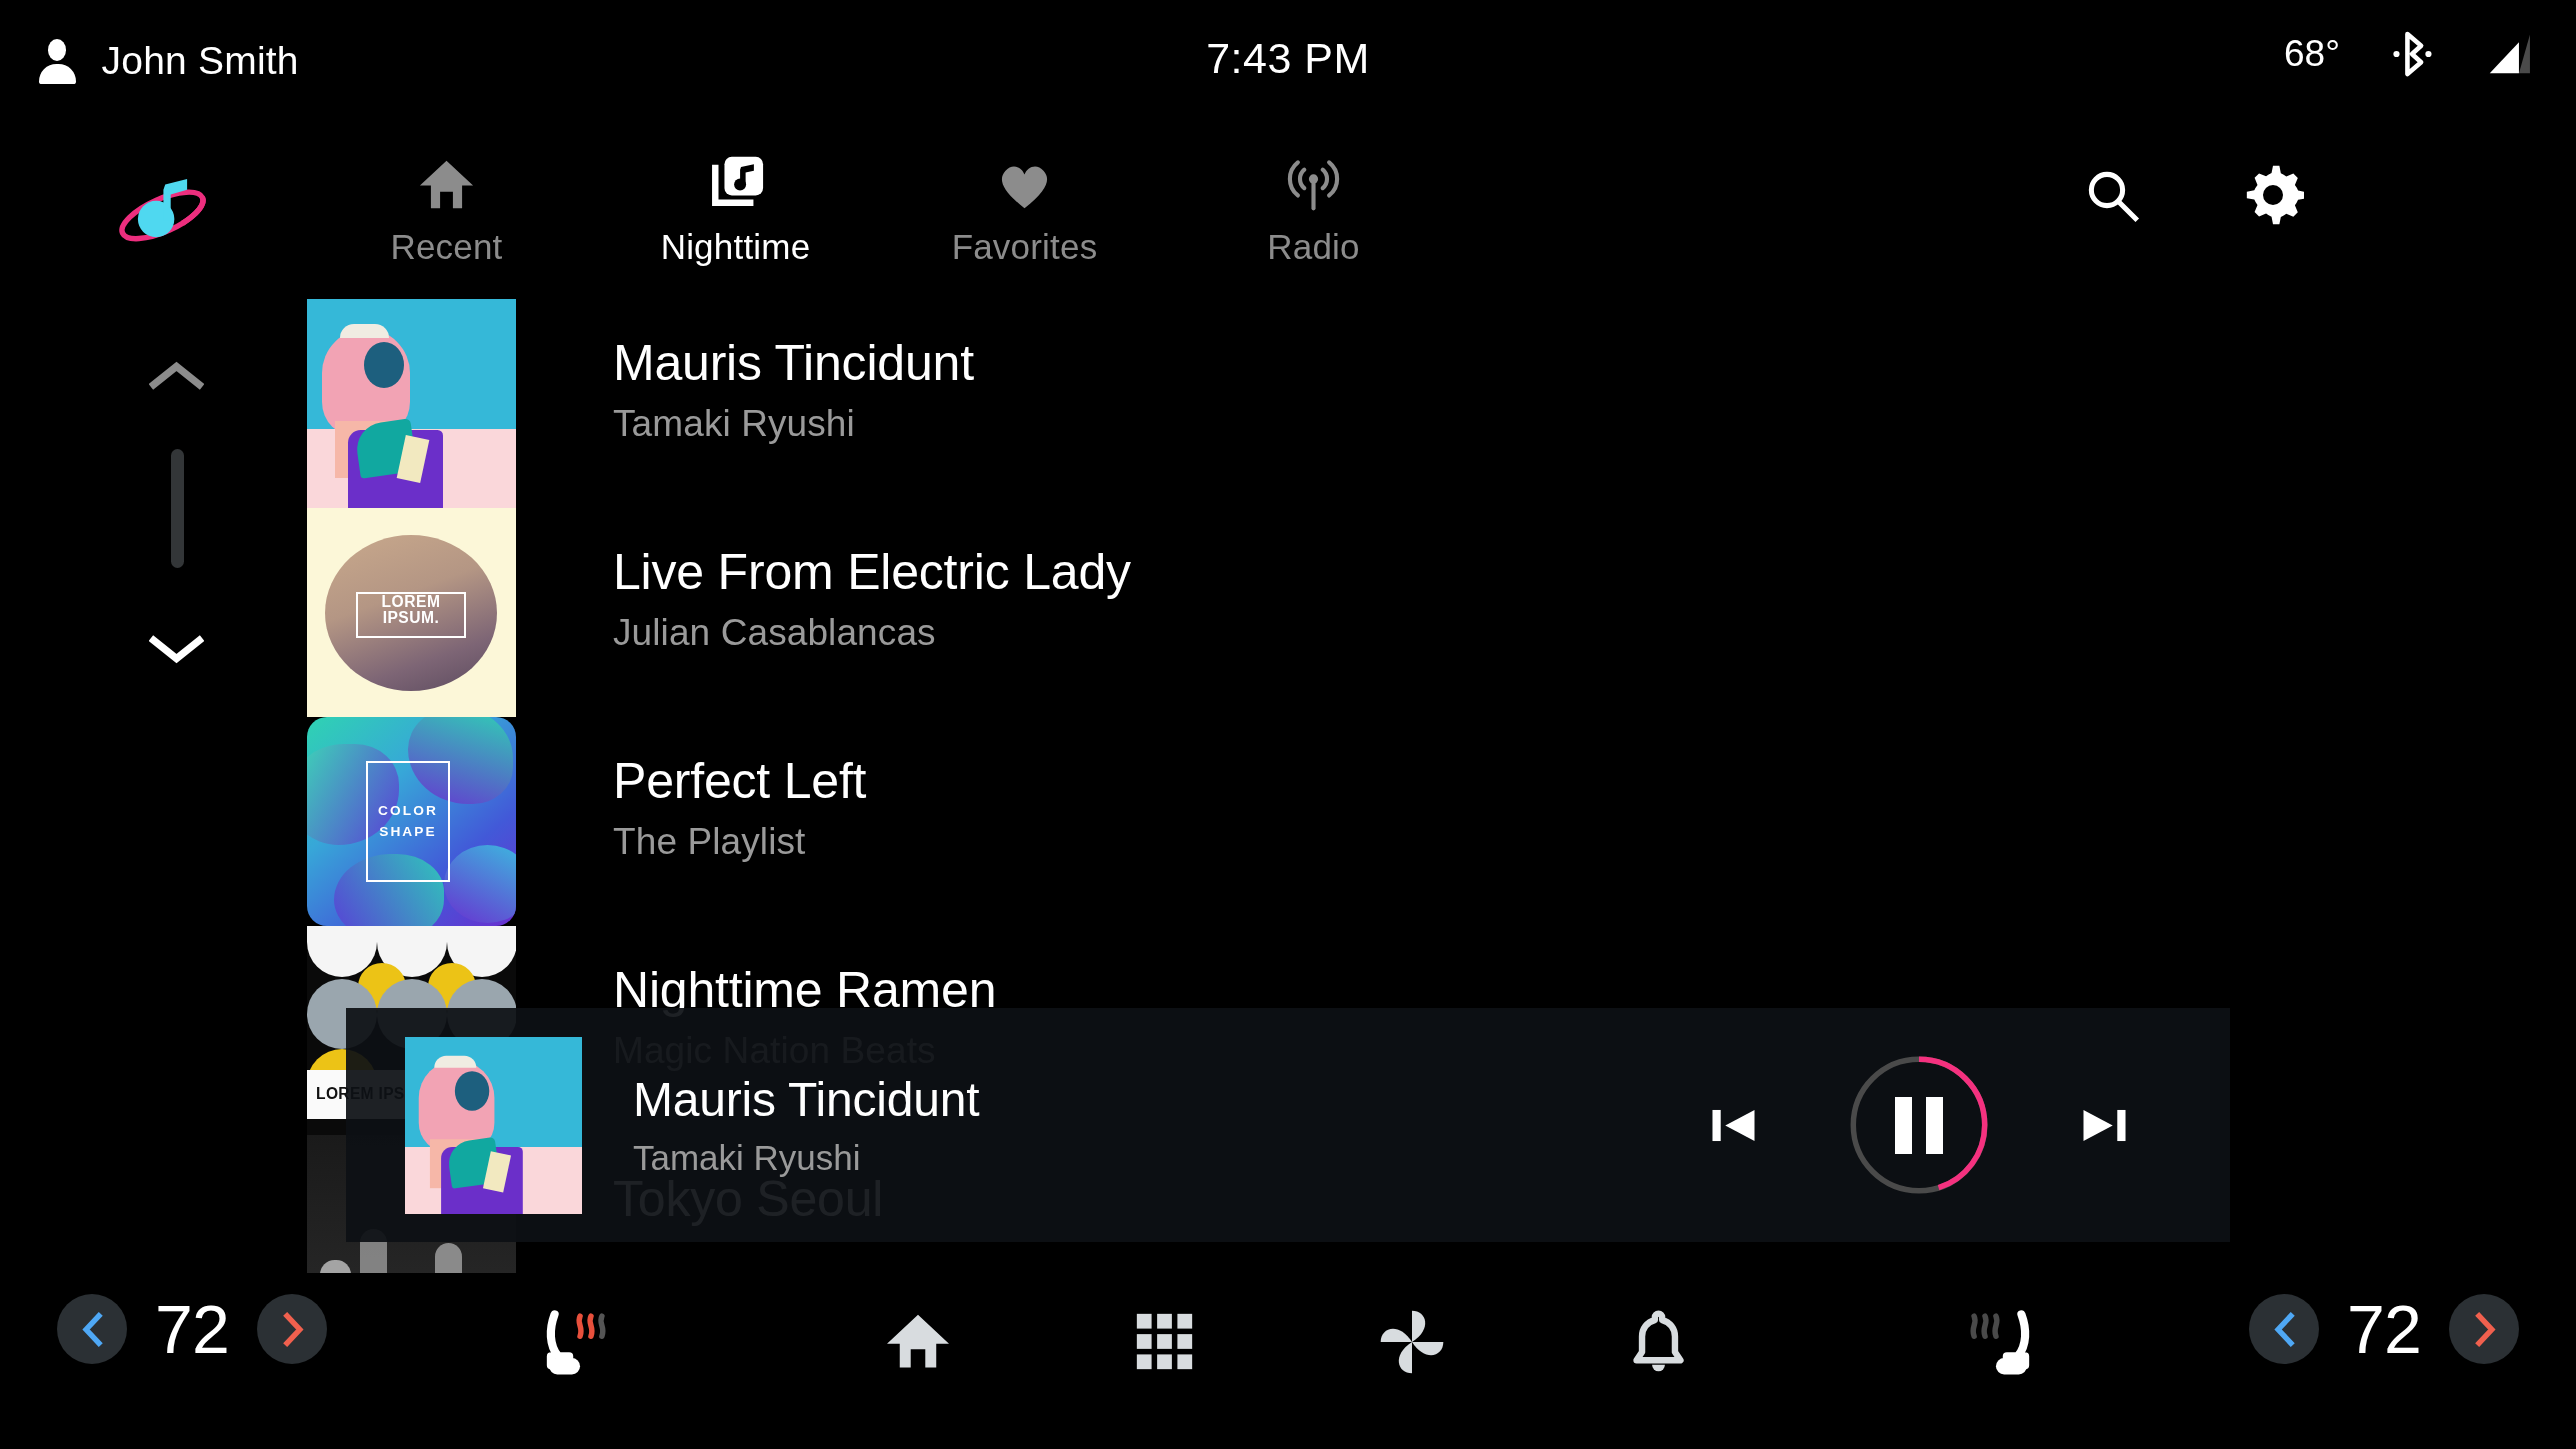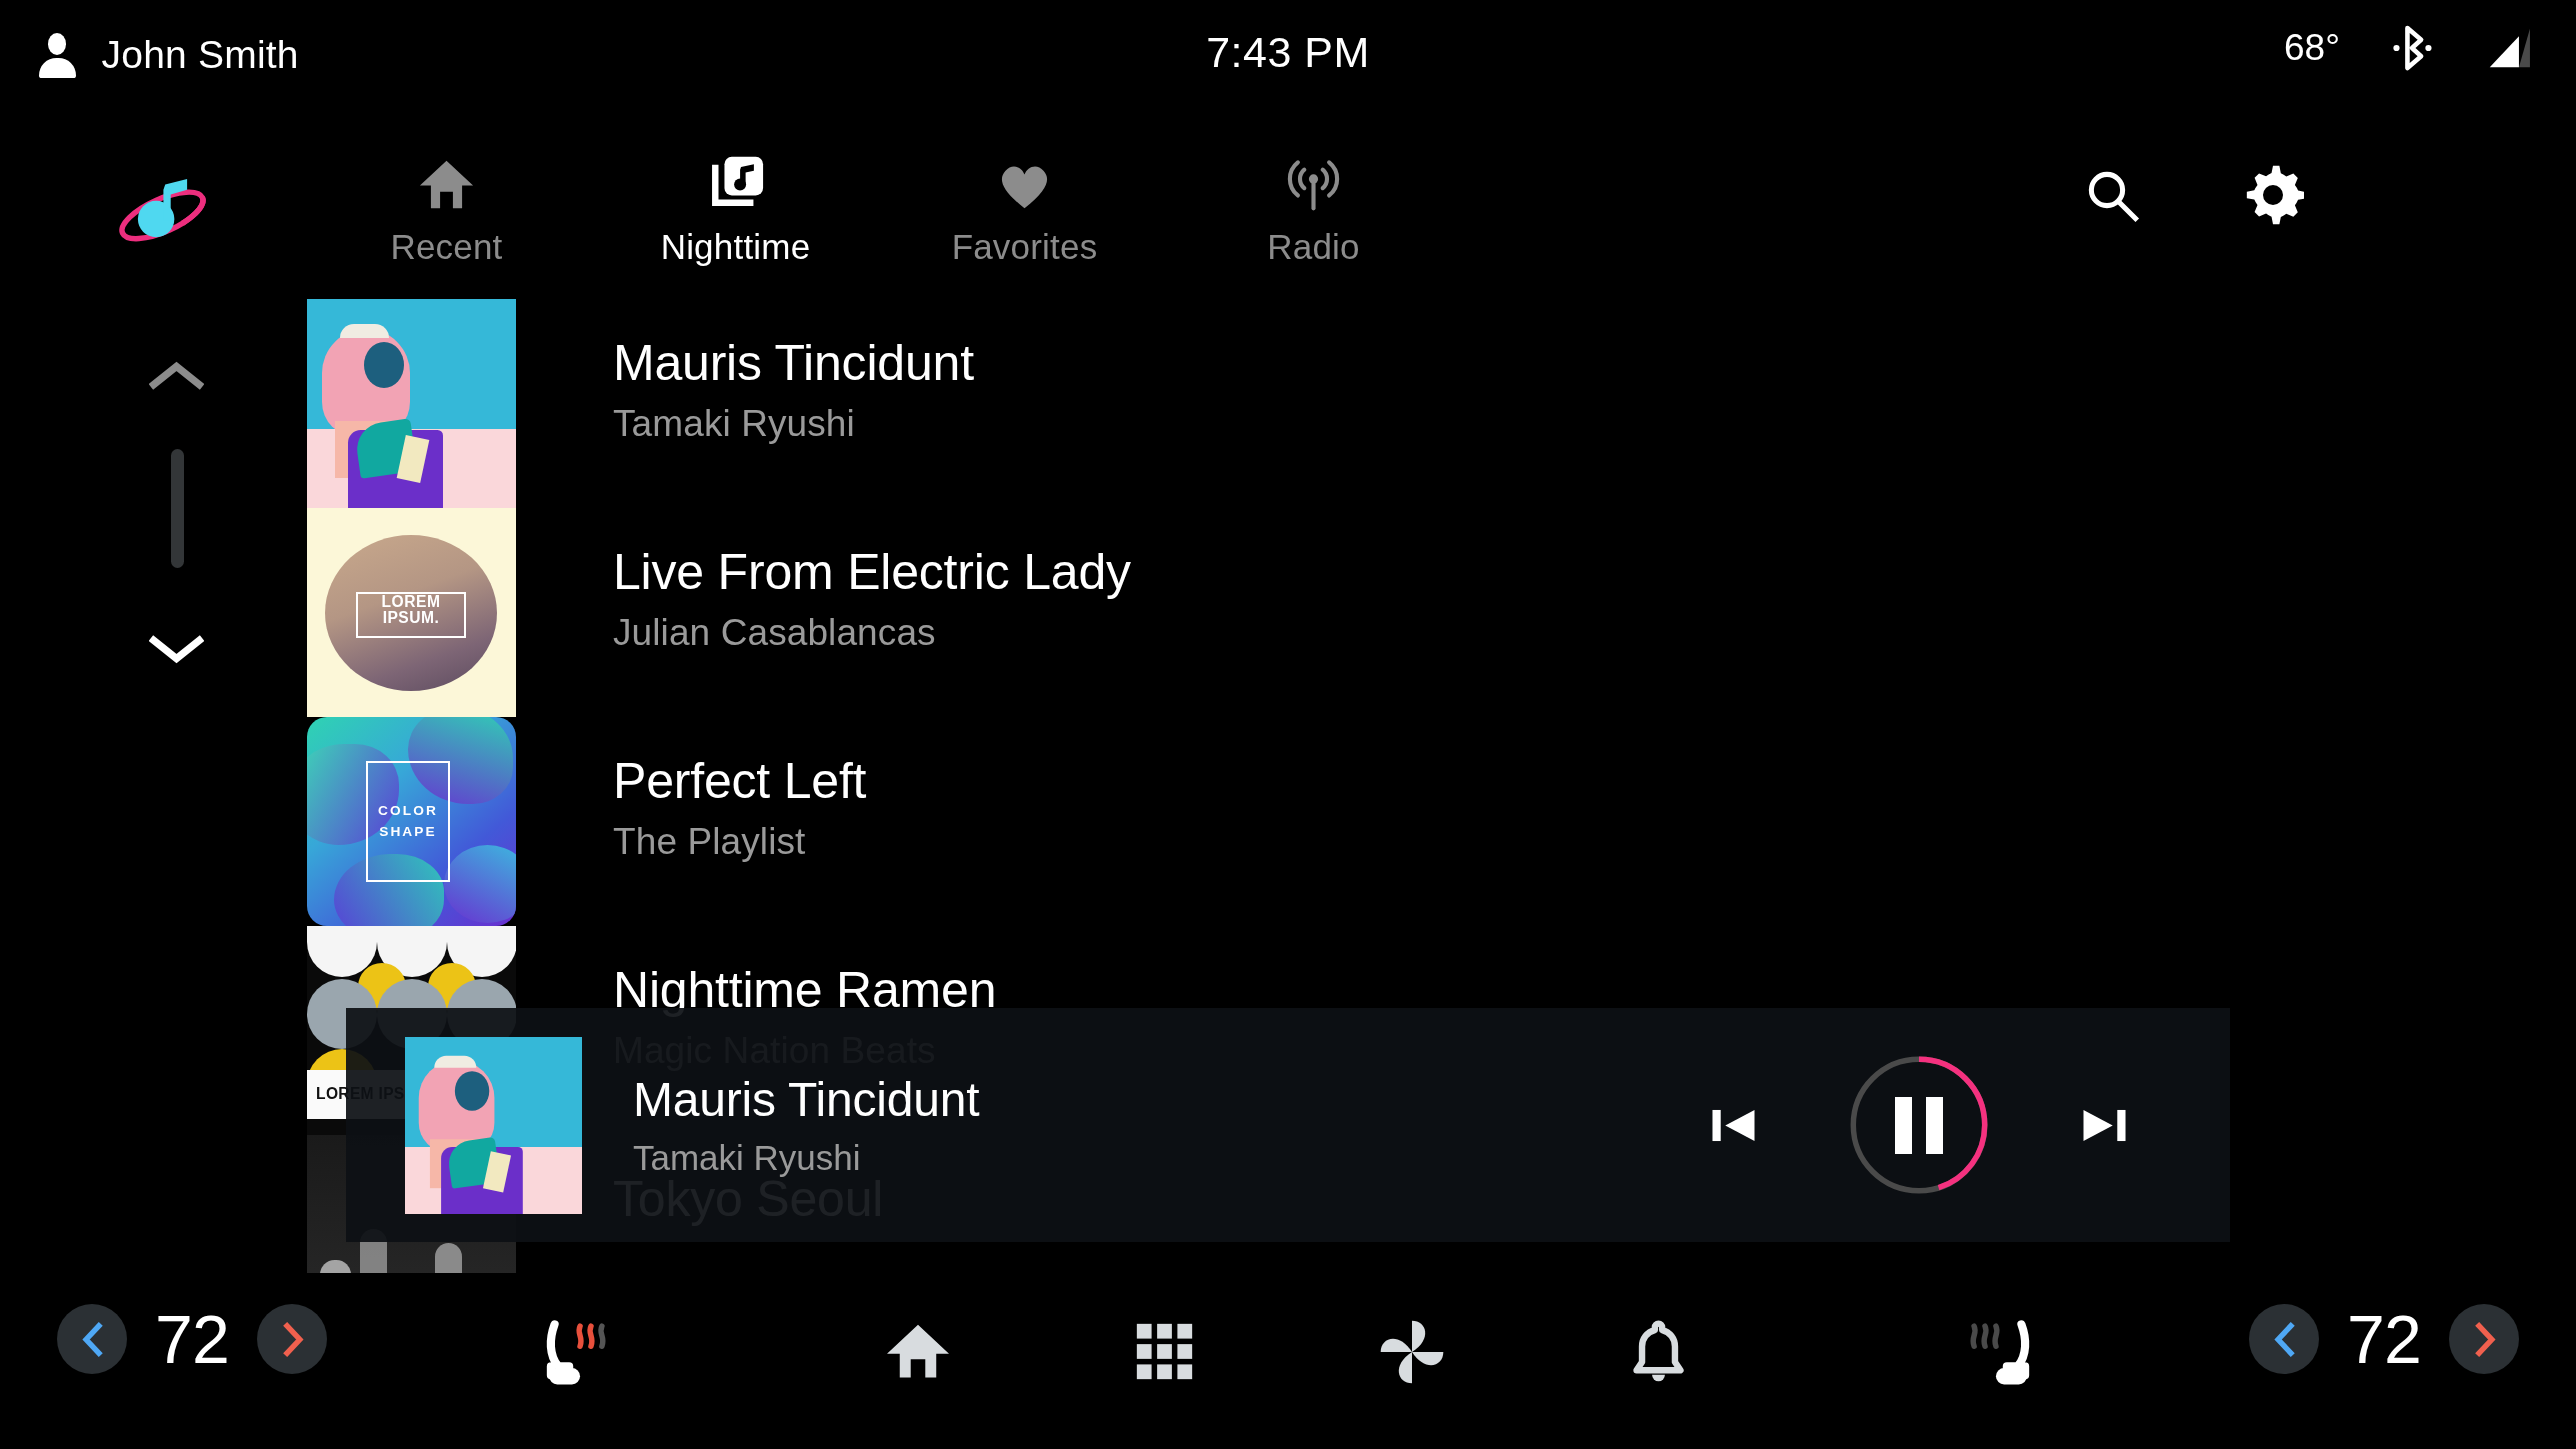--- a/index.html
+++ b/index.html
@@ -4,21 +4,21 @@
 <style>
   * { margin:0; padding:0; box-sizing:border-box; }
   html,body{ background:#000; }
   body{
     width:2576px; height:1449px; position:relative; overflow:hidden;
     font-family:"Liberation Sans", sans-serif; color:#fff;
     -webkit-font-smoothing:antialiased;
   }
 
   
-  .statusbar{ position:absolute; left:0; top:6px; width:2576px; height:126px; }
+  .statusbar{ position:absolute; left:0; top:12px; width:2576px; height:126px; }
   .sb-user{ position:absolute; left:38px; top:27.4px; display:flex; align-items:center; gap:25.6px; }
   .person-ico{ width:38px; height:44px; position:relative; }
   .person-ico .head{ position:absolute; left:10px; top:0; width:18.3px; height:22px; background:#fff; border-radius:50%; }
   .person-ico .body{ position:absolute; left:0.9px; top:25px; width:37px; height:20px; background:#fff;
                      border-radius:18.3px 18.3px 2.7px 2.7px; }
   .sb-username{ font-size:39px; font-weight:400; color:#fff; letter-spacing:0.2px; }
   .sb-time{ position:absolute; left:0; top:22px; width:2576px; text-align:center;
             font-size:43px; font-weight:400; color:#fff; letter-spacing:0.5px; }
   .sb-right{ position:absolute; right:44px; top:18.3px; display:flex; align-items:center; gap:51px; }
   .sb-temp{ font-size:37px; color:#fff; }
@@ -113,21 +113,21 @@
   .np-artist{ margin-top:11px; font-size:35px; color:#9a9a9a; }
   .np-ctrls{ position:absolute; right:99px; top:0; height:234px;
              display:flex; align-items:center; gap:86px; }
   .np-btn{ cursor:pointer; display:flex; align-items:center; justify-content:center; }
   .np-play{ position:relative; width:146px; height:146px; cursor:pointer;
             display:flex; align-items:center; justify-content:center; }
   .np-play .bars{ position:relative; z-index:2; display:flex; gap:14.6px; }
   .np-play .bars i{ display:block; width:16.5px; height:57px; background:#fff; }
 
   
-  .bottombar{ position:absolute; left:0; bottom:6px; width:2576px; height:174px;padding-left:28px; }
+  .bottombar{ position:absolute; left:0; bottom:16px; width:2576px; height:174px;padding-left:28px; }
   .climate{ position:absolute; top:31px; display:flex; align-items:center; }
   .climate.left{ left:57px; }
   .climate.right{ right:57px; }
   .cl-btn{ width:70px; height:70px; border-radius:50%; background:#2b3034;
            display:flex; align-items:center; justify-content:center; cursor:pointer; }
   .cl-temp{ width:130px; text-align:center; font-size:68px; font-weight:300; color:#fff; letter-spacing:-0.9px; }
   .seat{ position:absolute; top:48px; cursor:pointer; }
   .seat.left{ left:540px; }
   .seat.right{ right:540px; }
   .navicons{ position:absolute; left:0; top:44px; width:2576px;

